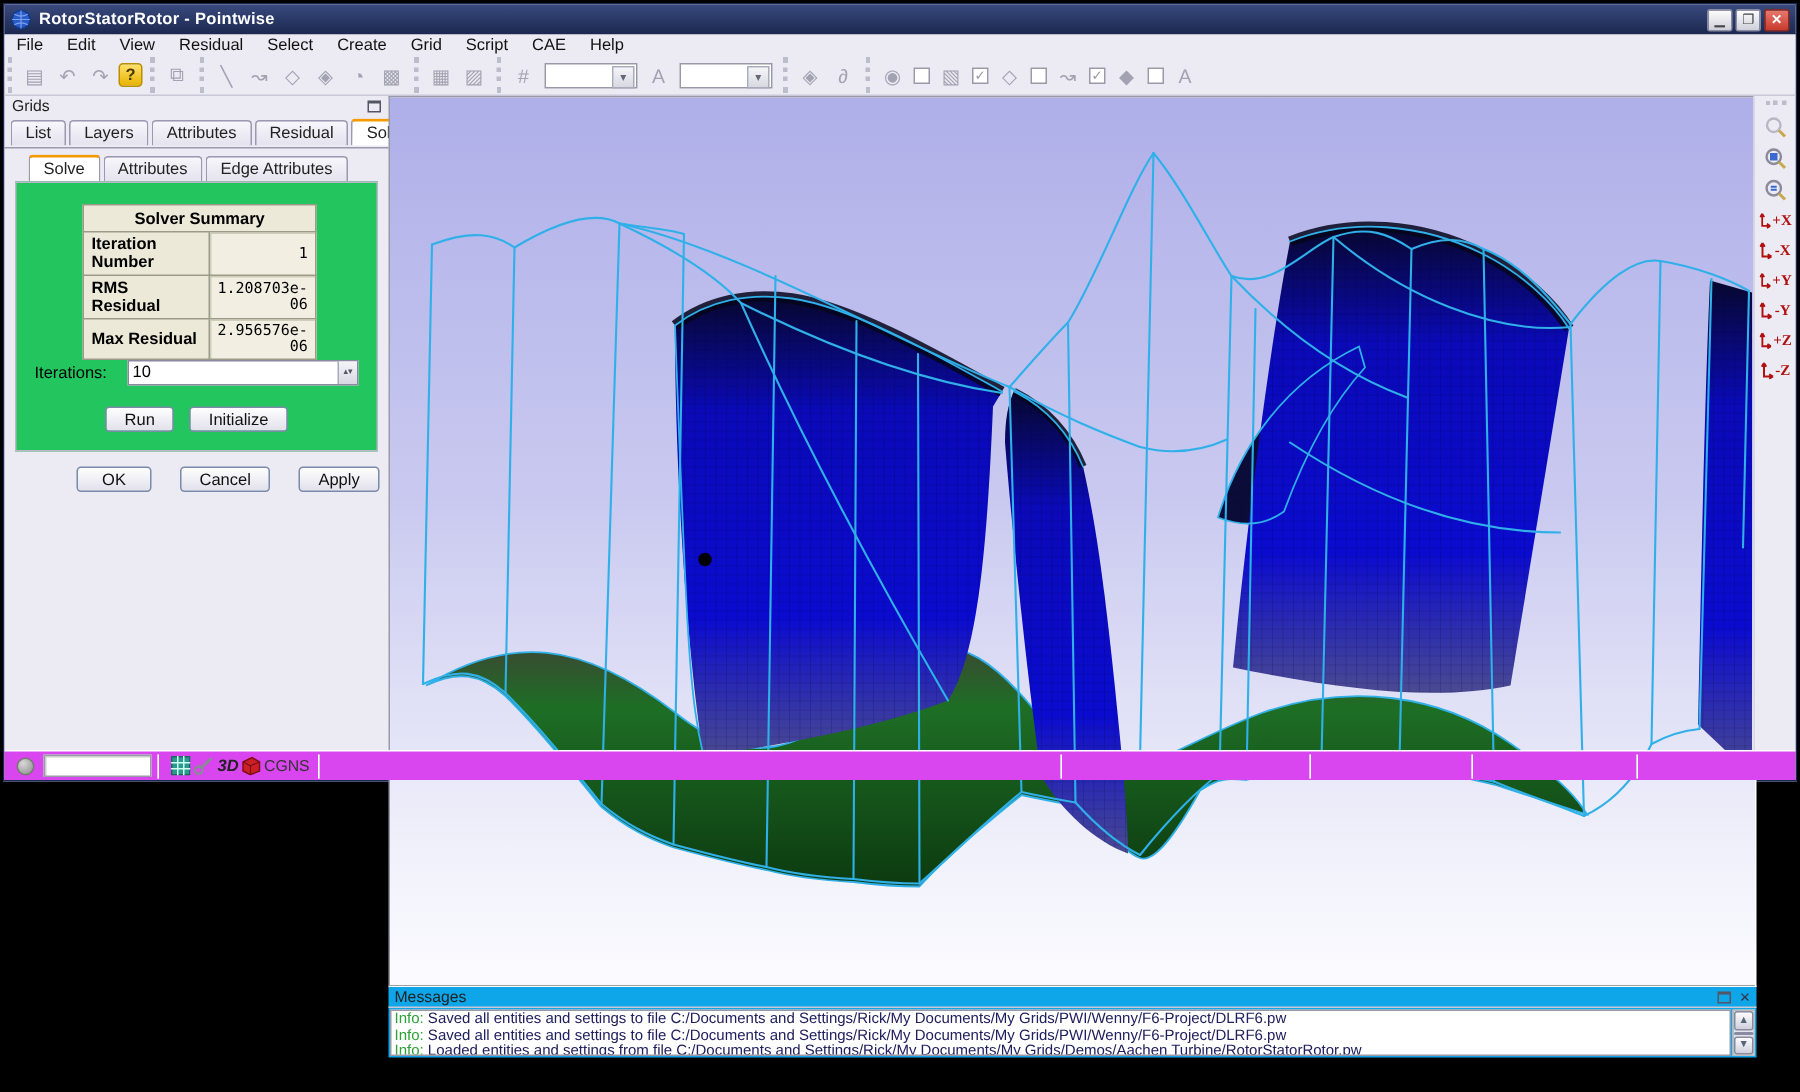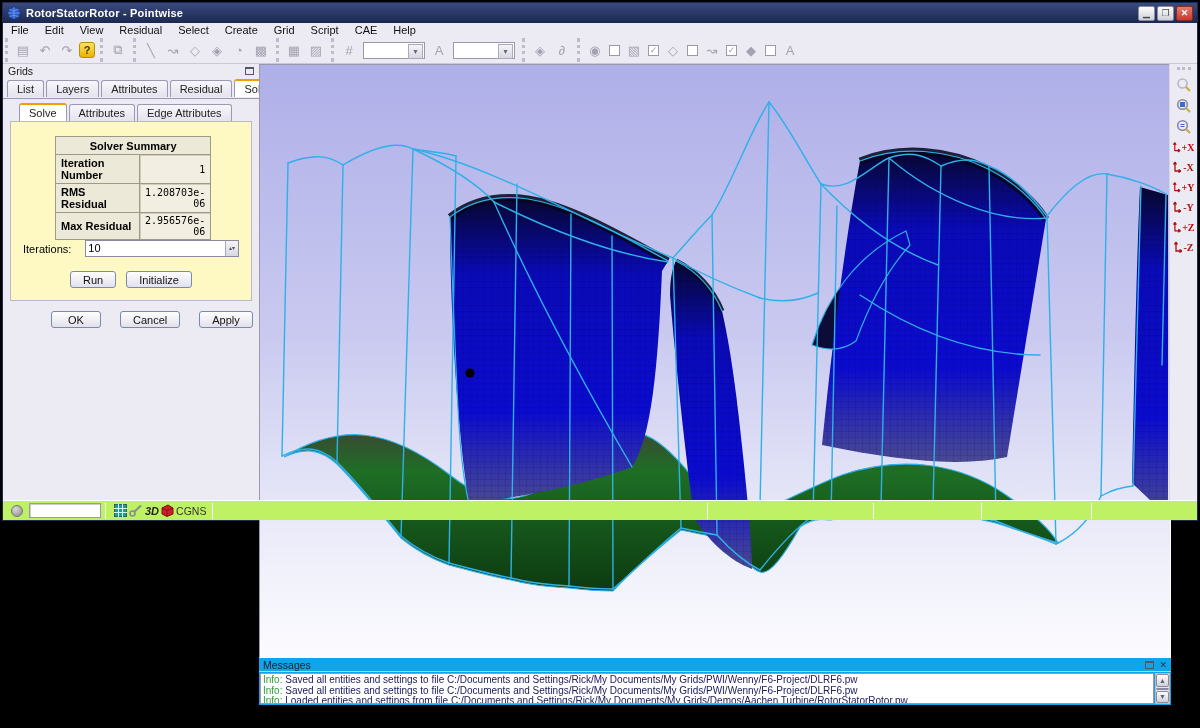--- a/index.html
+++ b/index.html
@@ -42,21 +42,21 @@
   .panel-caption{height:14px;font-size:10.5px;color:#222;display:flex;align-items:center;padding:0 5px;}
   .panel-caption .grow{flex:1;}
   .float-glyph{width:9px;height:8px;border:1px solid #556;border-top-width:2px;display:inline-block;}
   .tabs{position:absolute;left:4px;top:16px;display:flex;}
   .tab{height:17px;padding:0 9px;font-size:11px;display:flex;align-items:center;
     background:linear-gradient(180deg,#f7f6fb,#e4e3ee);border:1px solid #9a99b0;border-bottom:none;
     border-radius:3px 3px 0 0;margin-right:2px;color:#222;}
   .tab.active{background:#fff;border-top:2px solid #f49b00;position:relative;top:-1px;height:18px;}
   .subtabs{position:absolute;left:16px;top:40px;display:flex;}
   .tabline{position:absolute;left:0;right:0;height:1px;background:#9a99b0;}
-  .groupbox{position:absolute;left:7px;right:7px;top:57px;height:180px;border:1px solid #b9b8c6;background:#fef9c3;}
+  .groupbox{position:absolute;left:7px;right:7px;top:57px;height:180px;border:1px solid #b9b8c6;background:#22c55e;}
 
   table.solver{border-collapse:collapse;position:absolute;left:44px;top:14px;font-size:11px;background:#ece9d8;}
   table.solver td,table.solver th{border:1px solid #9c9b88;padding:2px 5px;}
   table.solver th{font-weight:bold;text-align:center;height:18px;width:150px;}
   td.lbl{font-weight:bold;width:84px;}
   td.val{width:66px;text-align:right;font-family:"DejaVu Sans Mono",monospace;font-size:10px;
     background:#f2efe2;border:1px solid #aaa896;box-shadow:inset 1px 1px 0 #cfcdbb;}
 
   .iter-row{position:absolute;left:12px;top:118px;right:12px;display:flex;align-items:center;font-size:11px;}
   .spin{margin-left:14px;flex:1;height:17px;background:#fff;border:1px solid #8a89a0;position:relative;
@@ -90,21 +90,21 @@
     font-size:10px;padding:1px 2px;line-height:10.5px;white-space:nowrap;overflow:hidden;}
   .msg-line .lvl{color:#2fa138;margin-top:24px;}
   .msg-line .txt{color:#20205e;}
   .msg-scroll{position:absolute;right:1px;top:15px;bottom:1px;width:15px;background:#e4e3ee;border:1px solid #bbb;
     display:flex;flex-direction:column;align-items:center;justify-content:space-between;font-size:7px;color:#567;}
   .scr-btn{width:13px;height:13px;background:linear-gradient(180deg,#fdfdff,#cfcfdc);border:1px solid #8a8aa0;
     border-radius:2px;display:flex;align-items:center;justify-content:center;}
   .scr-thumb{width:13px;flex:1;margin:1px 0;background:linear-gradient(90deg,#f4f4fa,#d4d4e2);border:1px solid #8a8aa0;border-radius:2px;}
 
   
-  .statusbar{position:absolute;left:0;right:0;bottom:0;height:20px;background:#bef264;border-top:1px solid #fff;
+  .statusbar{position:absolute;left:0;right:0;bottom:0;height:20px;background:#d946ef;border-top:1px solid #fff;
     display:flex;align-items:center;font-size:11px;color:#222;}
   .st-circle{width:12px;height:12px;border-radius:50%;margin:0 6px 0 8px;
     background:radial-gradient(circle at 35% 30%,#d8d8d8,#8a8a8a);border:1px solid #777;}
   .st-field{width:72px;height:15px;background:#fff;border:1px solid #9a99a8;box-shadow:inset 1px 1px 0 #ccc;}
   .st-sep{width:1px;height:16px;background:#c2c1ce;border-right:1px solid #fff;margin:0 4px;}
   .st-item{display:flex;align-items:center;margin:0 4px;gap:2px;}
   .st-3d{font-weight:bold;font-style:italic;font-size:11px;}
   .st-cgns{font-size:10.5px;color:#333;}
   .flex-sep{flex:1;}
 </style>

